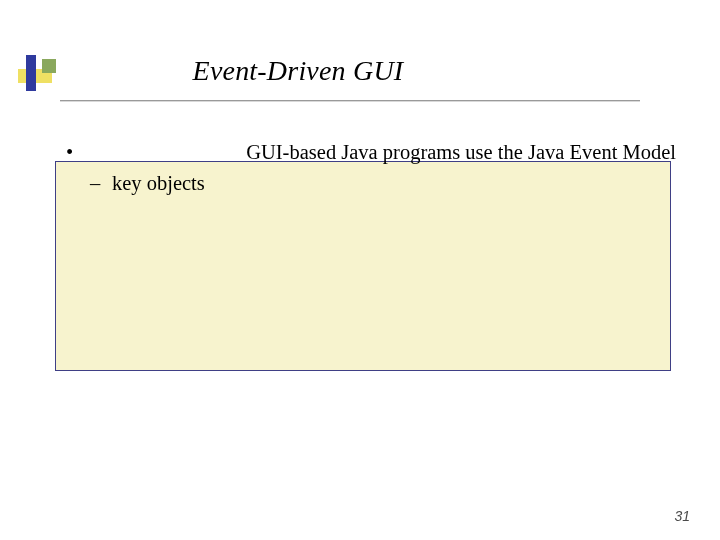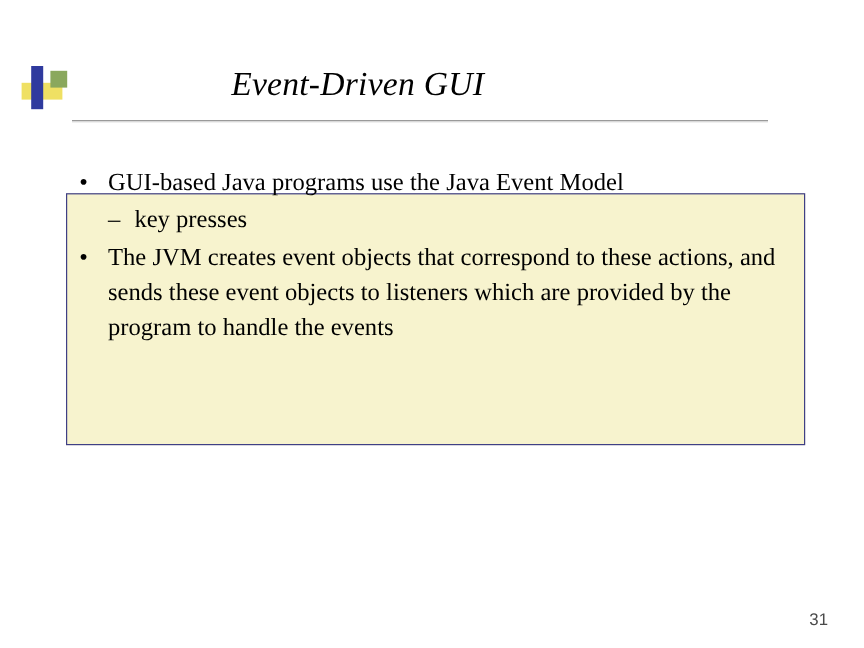--- a/index.html
+++ b/index.html
@@ -7,37 +7,36 @@
   .slide { position: relative; width: 720px; height: 540px; }
   .logo { position: absolute; left: 18px; top: 55px; width: 42px; height: 42px; }
   .logo .sq { position: absolute; }
   .logo .sq.blue-v { left: 8px; top: 0; width: 10px; height: 36px; background: #2f3a9e; }
   .logo .sq.yellow { left: 0; top: 14px; width: 34px; height: 14px; background: #efe063; }
   .logo .sq.green { left: 24px; top: 4px; width: 14px; height: 14px; background: #8aa85d; }
   .title { position: absolute; left: 0; top: 55px; width: 596px; text-align: center; font-style: italic; font-weight: 400; font-size: 28px; letter-spacing: .2px; }
   .rule { position: absolute; left: 60px; top: 100px; width: 580px; height: 2px; background: linear-gradient(to bottom, #9a9a9a 0, #9a9a9a 1px, #d9d9d9 1px, #d9d9d9 2px); }
   .callout { position: absolute; left: 55px; top: 161px; width: 616px; height: 210px; background: #f7f3ce; border: 1px solid #3f3f85; z-index: 0; }
   .content { position: absolute; left: 66px; top: 138px; width: 610px; font-size: 20.5px; line-height: 1.43; z-index: 1; }
-  .b1 { position: relative; padding-left: 24px; margin-bottom: 2px; }
+  .b1 { position: relative; padding-left: 24px; margin-bottom: 2px; text-align: right; }
   .b1::before { content: "•"; position: absolute; left: 0; top: 0; }
   .b2 { position: relative; padding-left: 46px; margin-bottom: 2px; }
   .b2::before { content: "–"; position: absolute; left: 24px; top: 0; }
-  .pagenum { position: absolute; right: 30px; bottom: 16px; font-family: Arial, Helvetica, sans-serif; font-size: 14px; color: #4a4a4a; }
+  .pagenum { position: absolute; right: 30px; bottom: 16px; font-family: Arial, Helvetica, sans-serif; font-size: 14px; color: #4a4a4a; font-style: italic; }
 </style>
 </head>
 <body>
 
 <div class="slide">
   <div class="logo">
     <div class="sq yellow"></div>
     <div class="sq blue-v"></div>
     <div class="sq green"></div>
   </div>
   <div class="title">Event-Driven GUI</div>
   <div class="rule"></div>
   <div class="callout"></div>
   <div class="content">
     <div class="b1">GUI-based Java programs use the Java Event Model</div>
-    <div class="b2">key presses</div>
-    <div class="b1">The JVM creates event objects that correspond to these actions, and sends these event objects to listeners which are provided by the program to handle the events</div>
+    <div class="b2">key objects</div>
   </div>
   <div class="pagenum">31</div>
 </div>
 
 </body></html>

